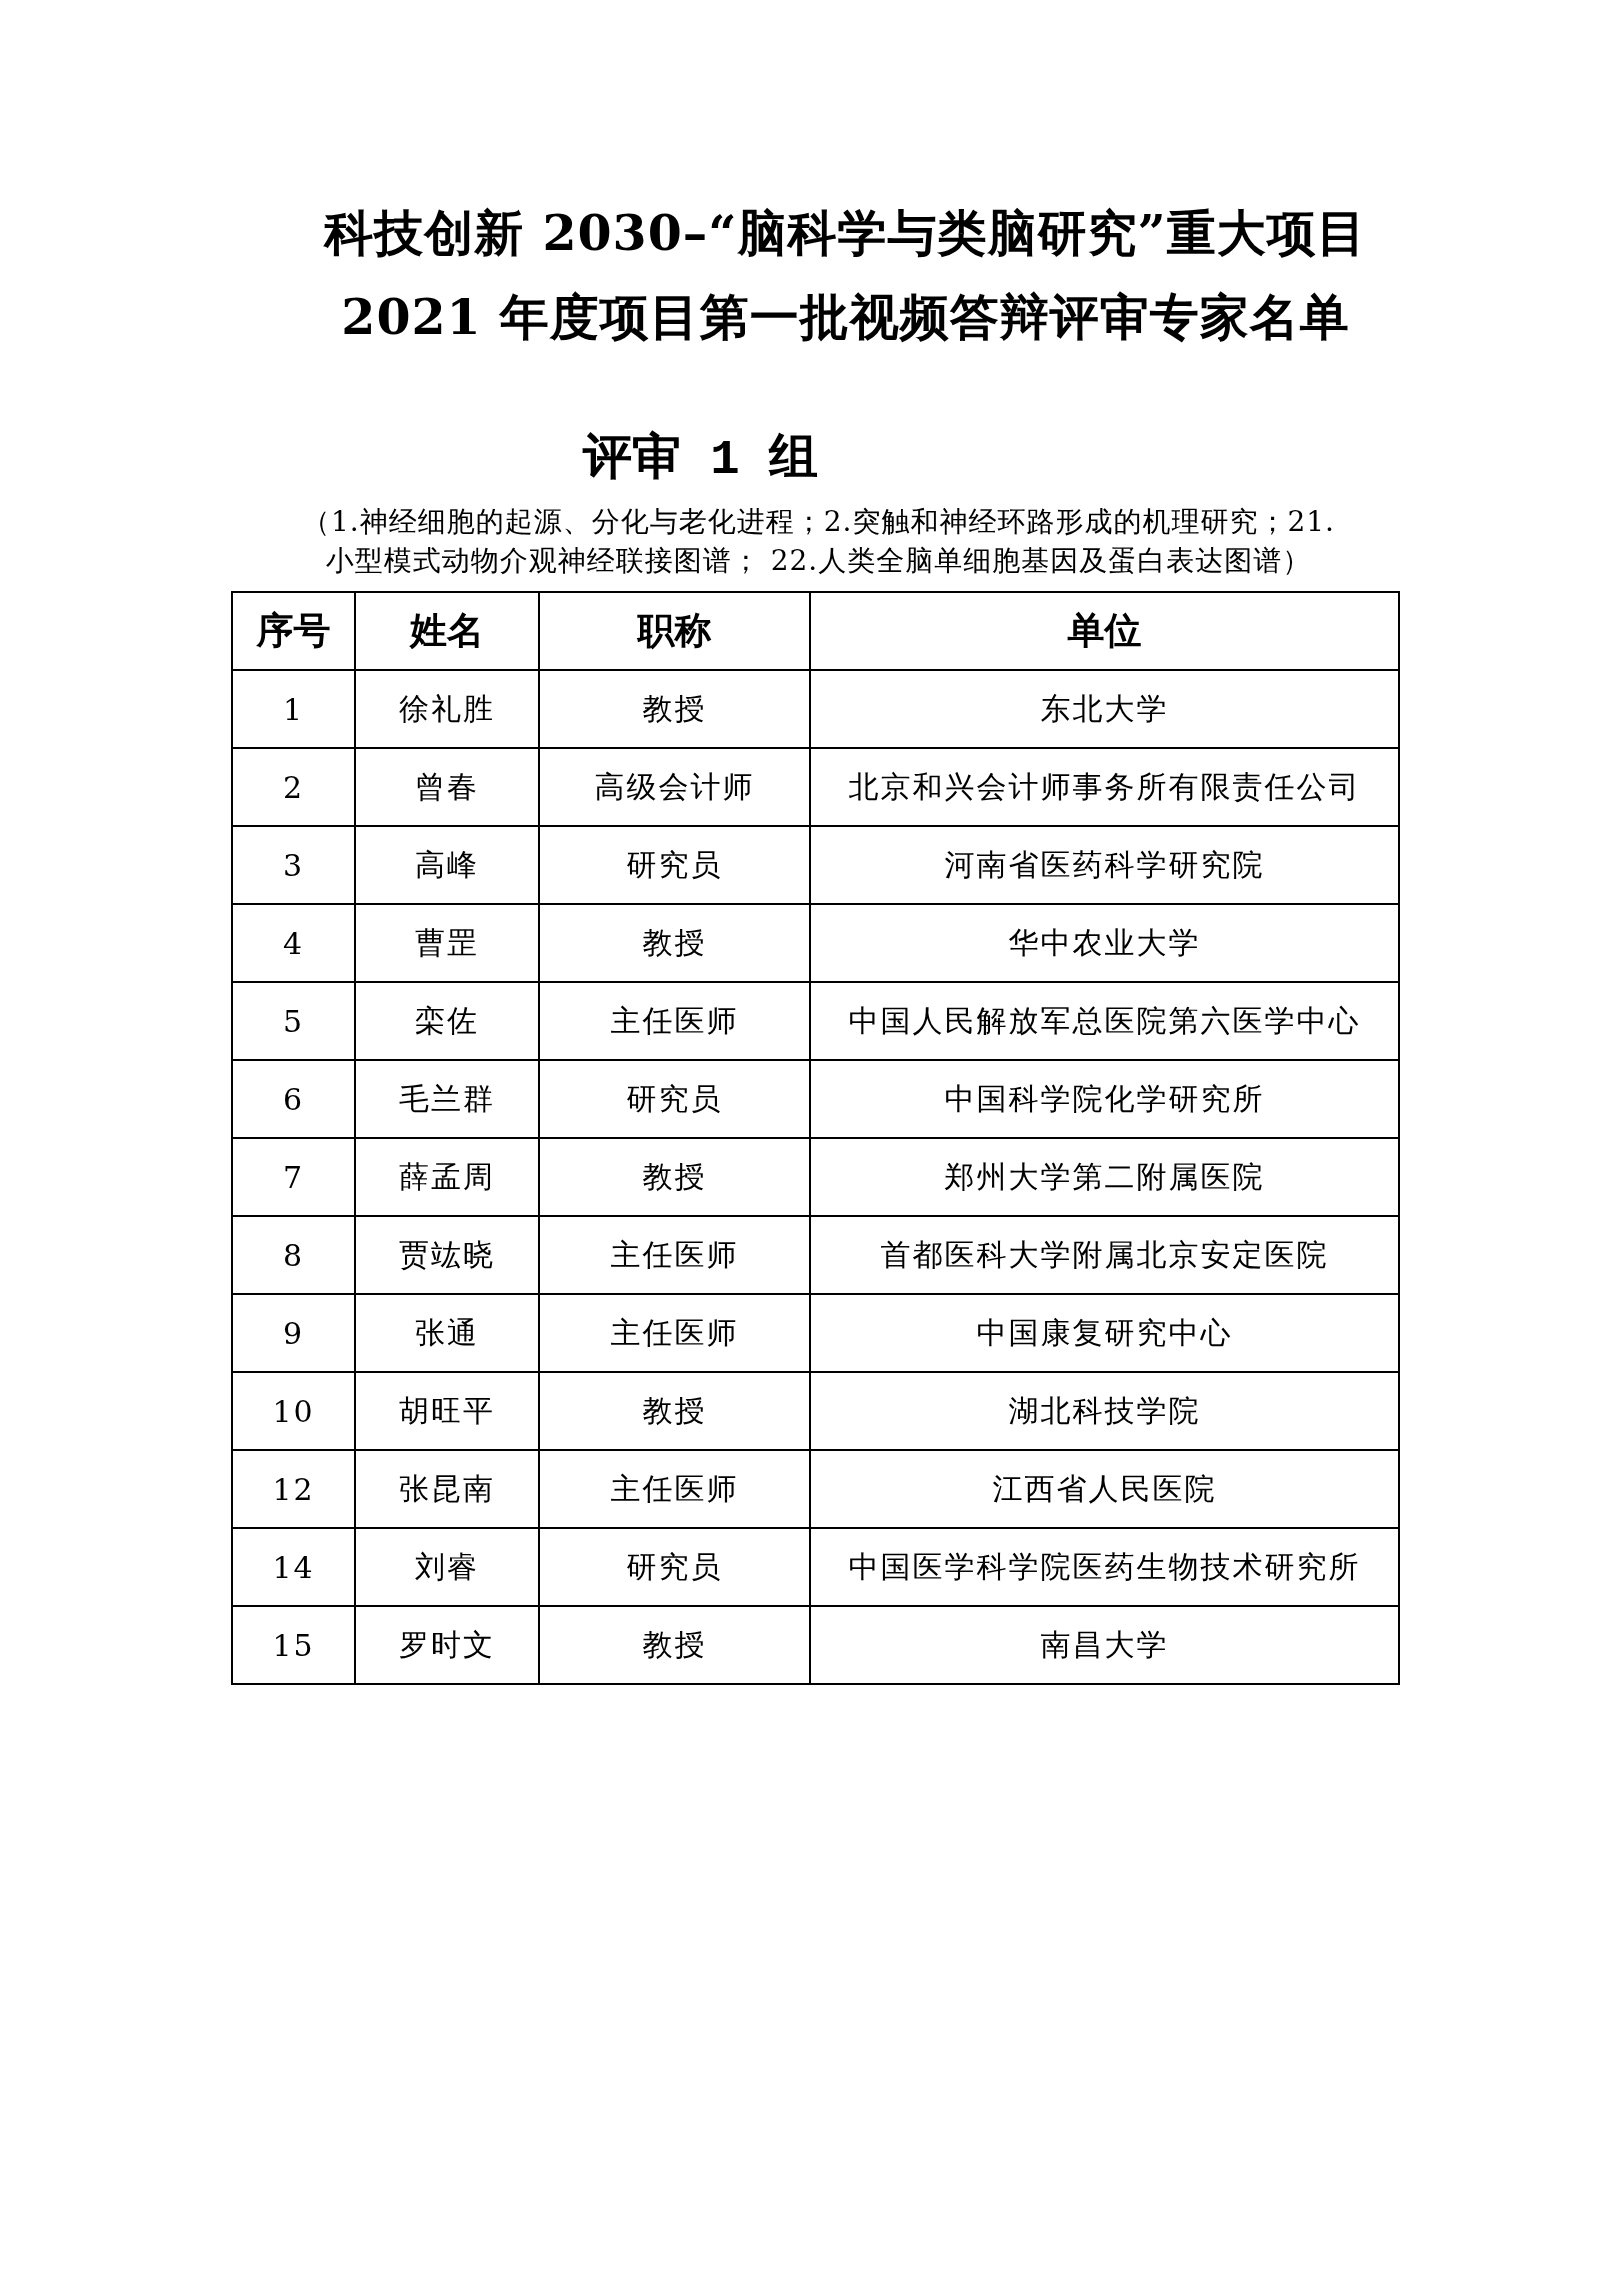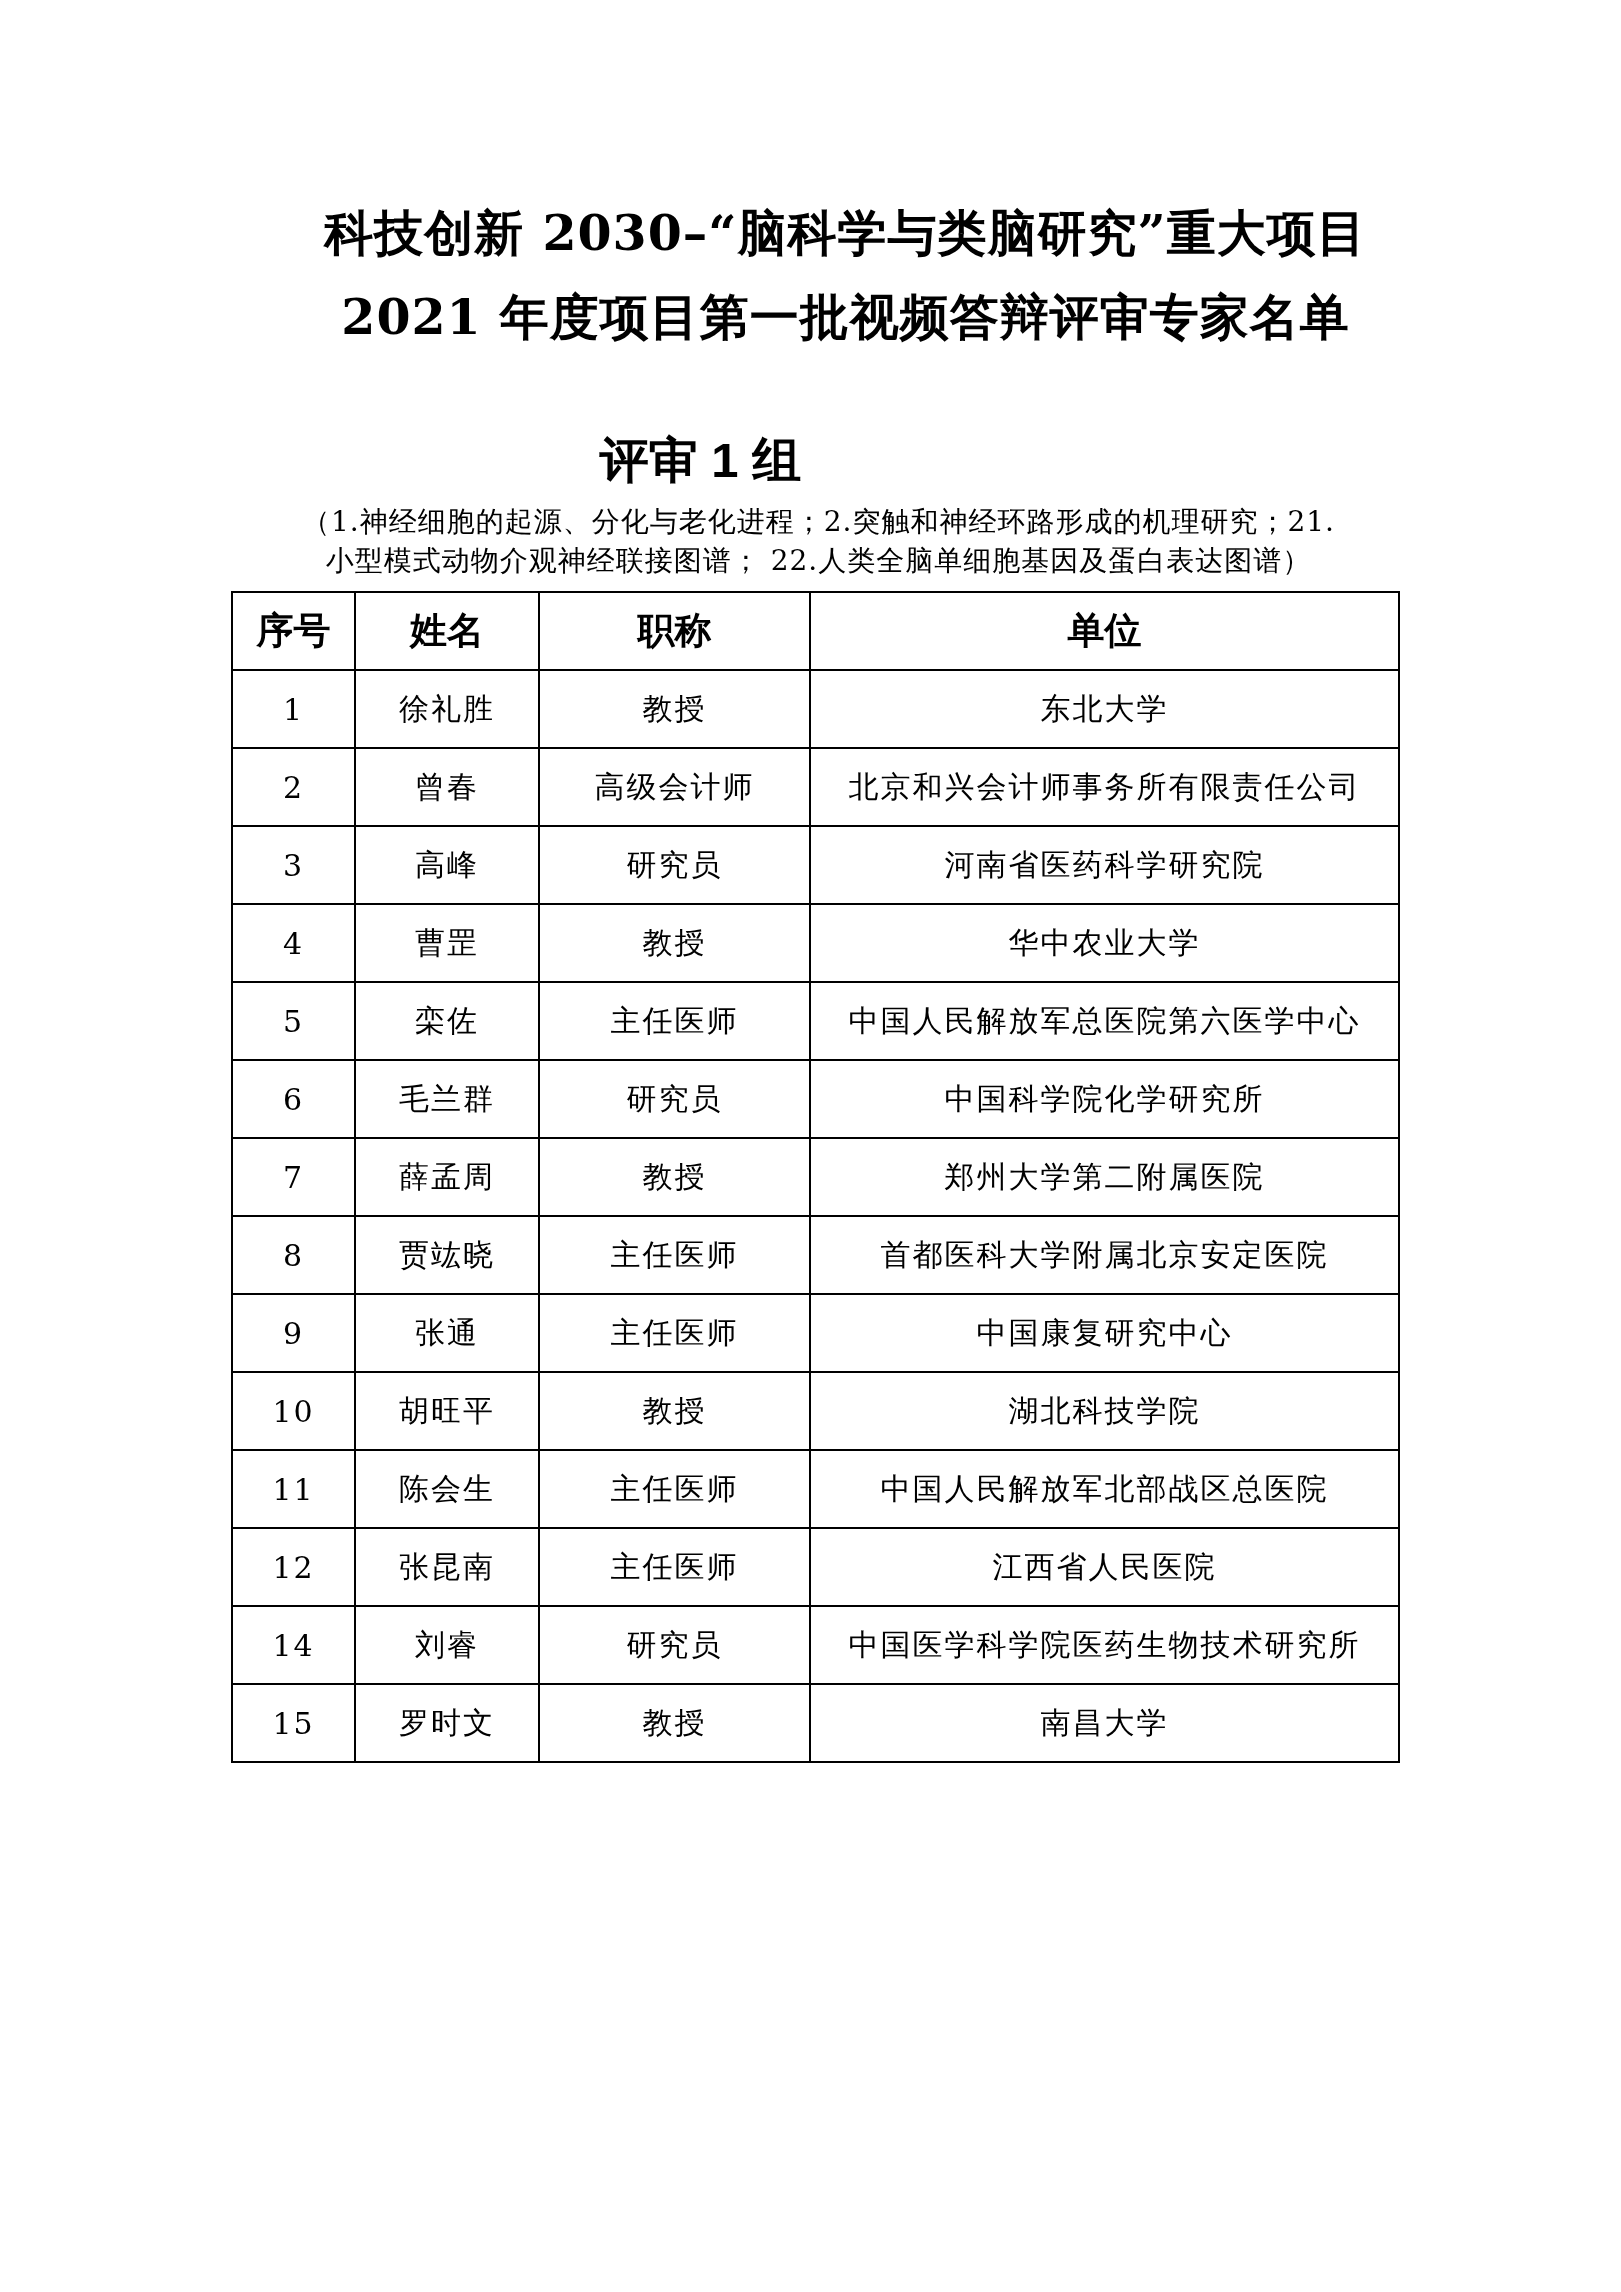--- a/index.html
+++ b/index.html
@@ -6,21 +6,21 @@
   body { width: 1621px; height: 2293px; position: relative; overflow: hidden; color: #000; }
   .title {
     position: absolute; left: 0; width: 1621px; text-align: center;
     font-family: "DejaVu Serif", "Liberation Serif", serif; font-weight: bold;
     font-size: 49px; line-height: 59px; letter-spacing: 1px; padding-left: 35px;
   }
   .t1 { top: 204px; }
   .t2 { top: 288px; }
   .group {
     position: absolute; left: 0; width: 1401px; text-align: center; top: 431px;
-    font-family: Liberation Sans, sans-serif; font-weight: bold;
+    font-family: Liberation Mono, monospace; font-weight: bold;
     font-size: 49px; line-height: 59px;
   }
   .topics {
     position: absolute; left: 245px; width: 1147px; top: 502px;
     font-family: "DejaVu Serif", "Liberation Serif", serif;
     font-size: 28px; line-height: 39px; text-align: center; letter-spacing: 1px;
   }
   table.experts {
     position: absolute; left: 231px; top: 591px; width: 1166px;
     border-collapse: collapse; table-layout: fixed;
@@ -117,26 +117,20 @@
         <td>主任医师</td>
         <td>中国康复研究中心</td>
       </tr>
       <tr>
         <td>10</td>
         <td>胡旺平</td>
         <td>教授</td>
         <td>湖北科技学院</td>
       </tr>
       <tr>
-        <td>11</td>
-        <td>陈会生</td>
-        <td>主任医师</td>
-        <td>中国人民解放军北部战区总医院</td>
-      </tr>
-      <tr>
         <td>12</td>
         <td>张昆南</td>
         <td>主任医师</td>
         <td>江西省人民医院</td>
       </tr>
       <tr>
         <td>14</td>
         <td>刘睿</td>
         <td>研究员</td>
         <td>中国医学科学院医药生物技术研究所</td>

